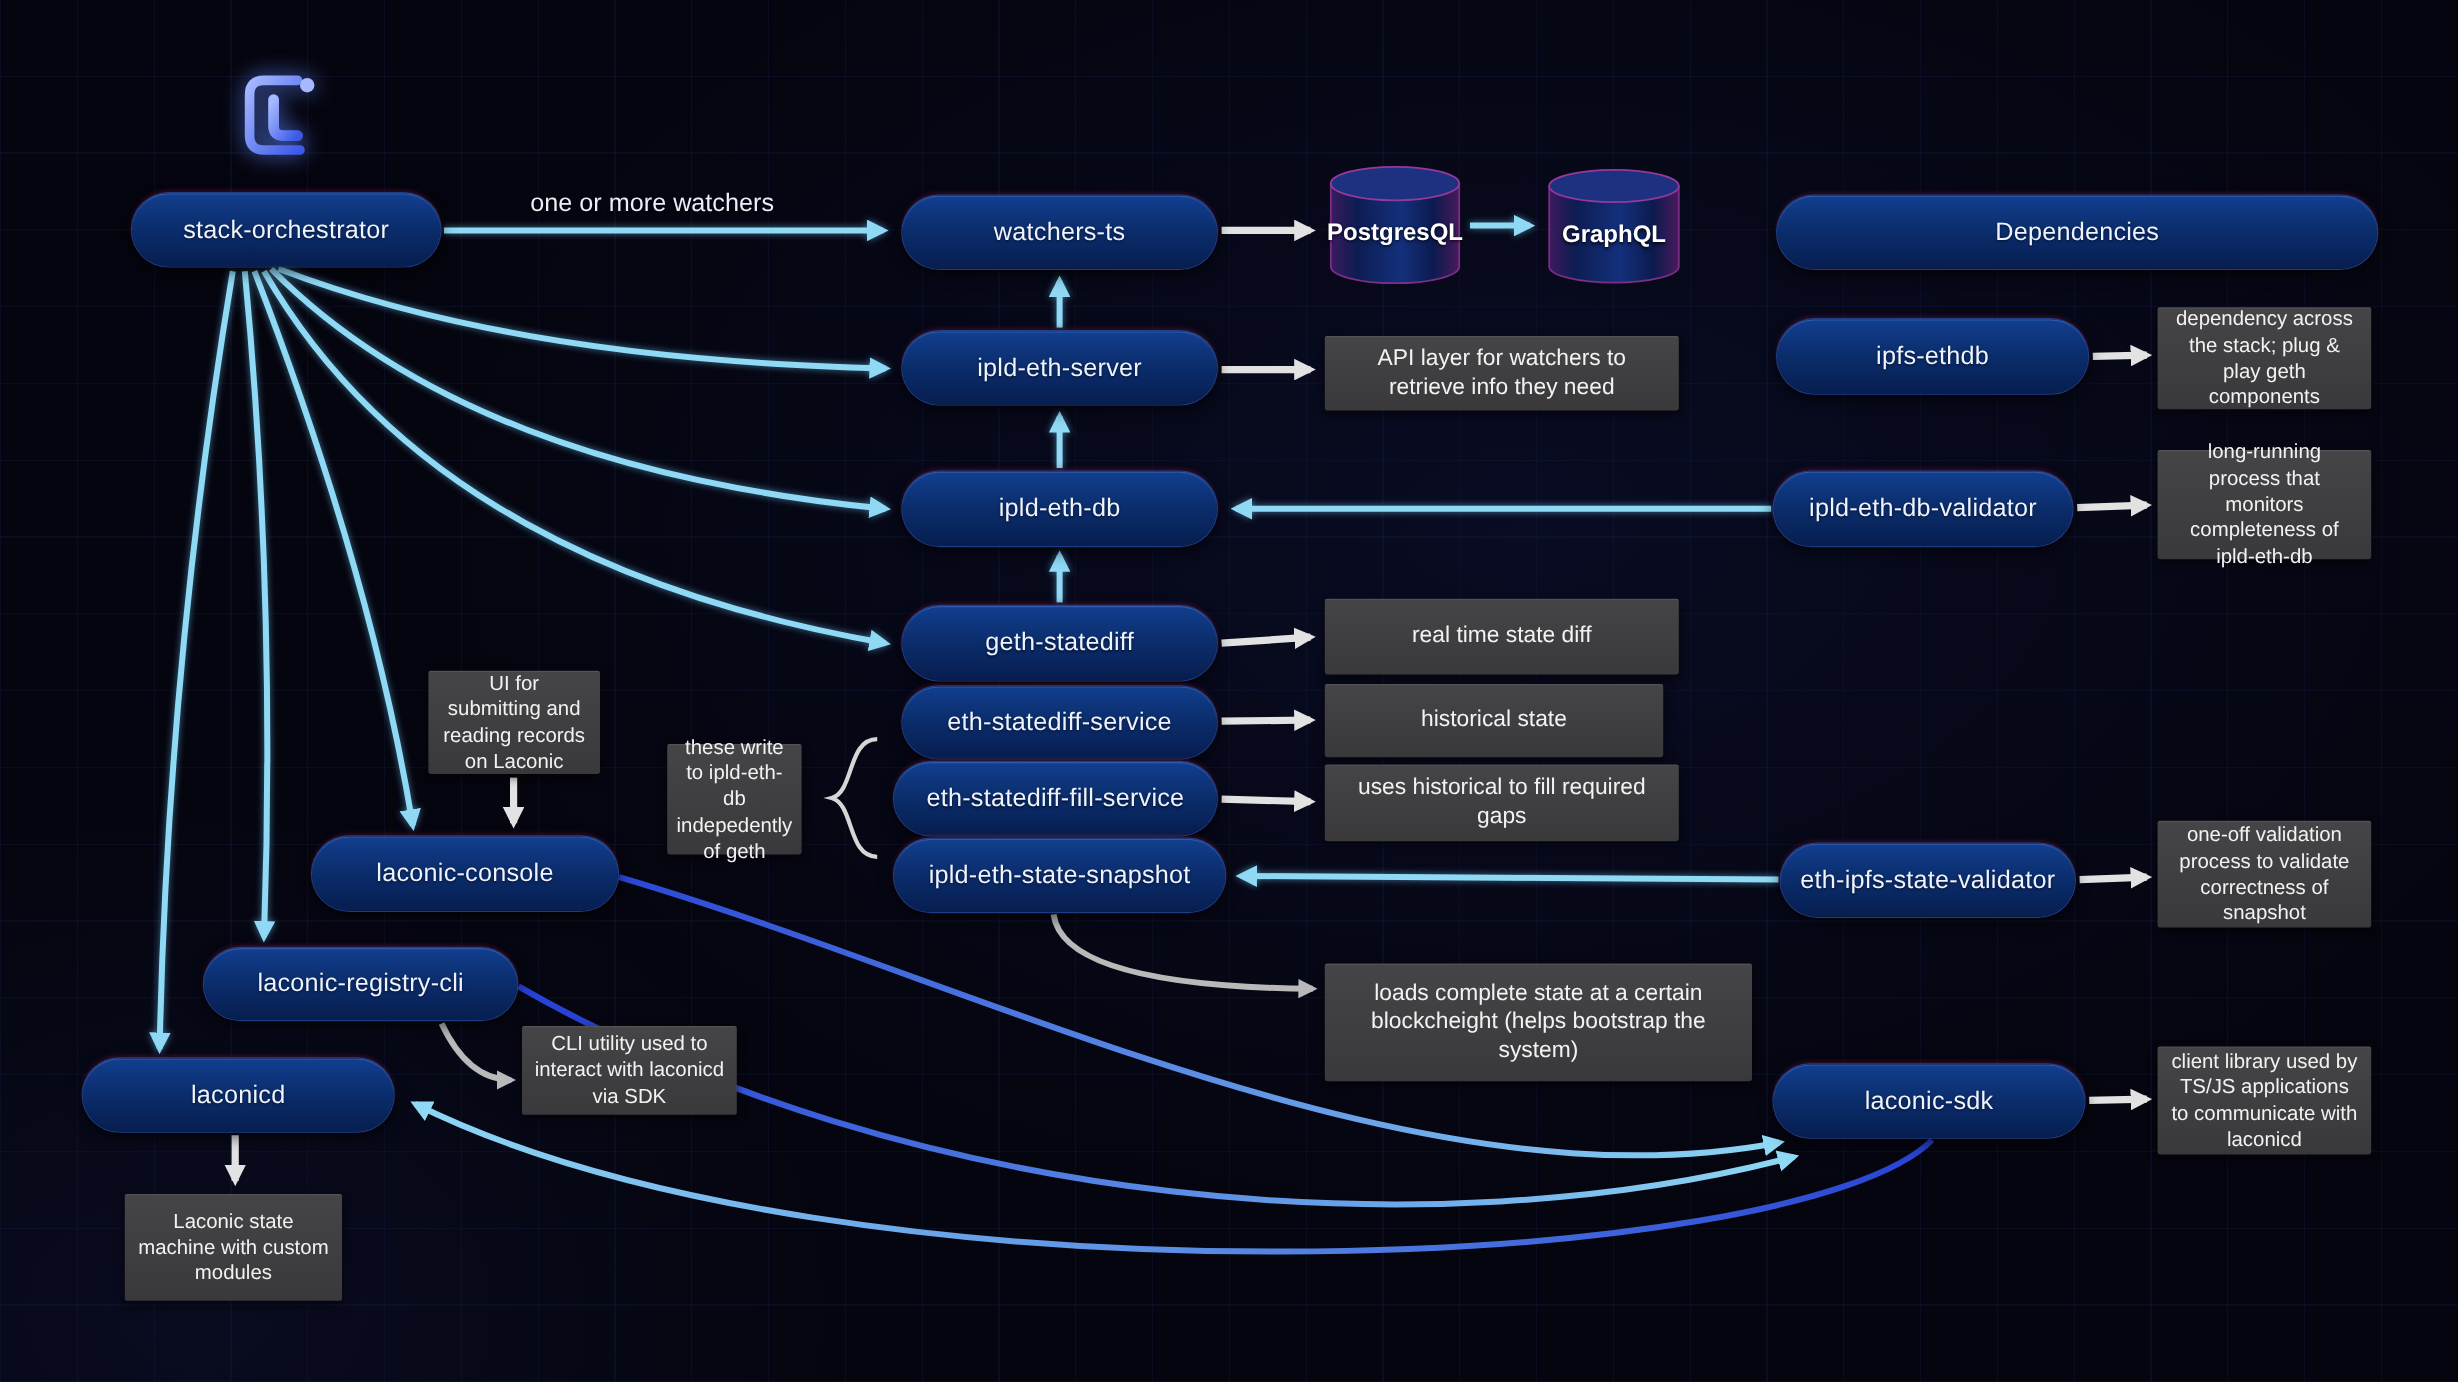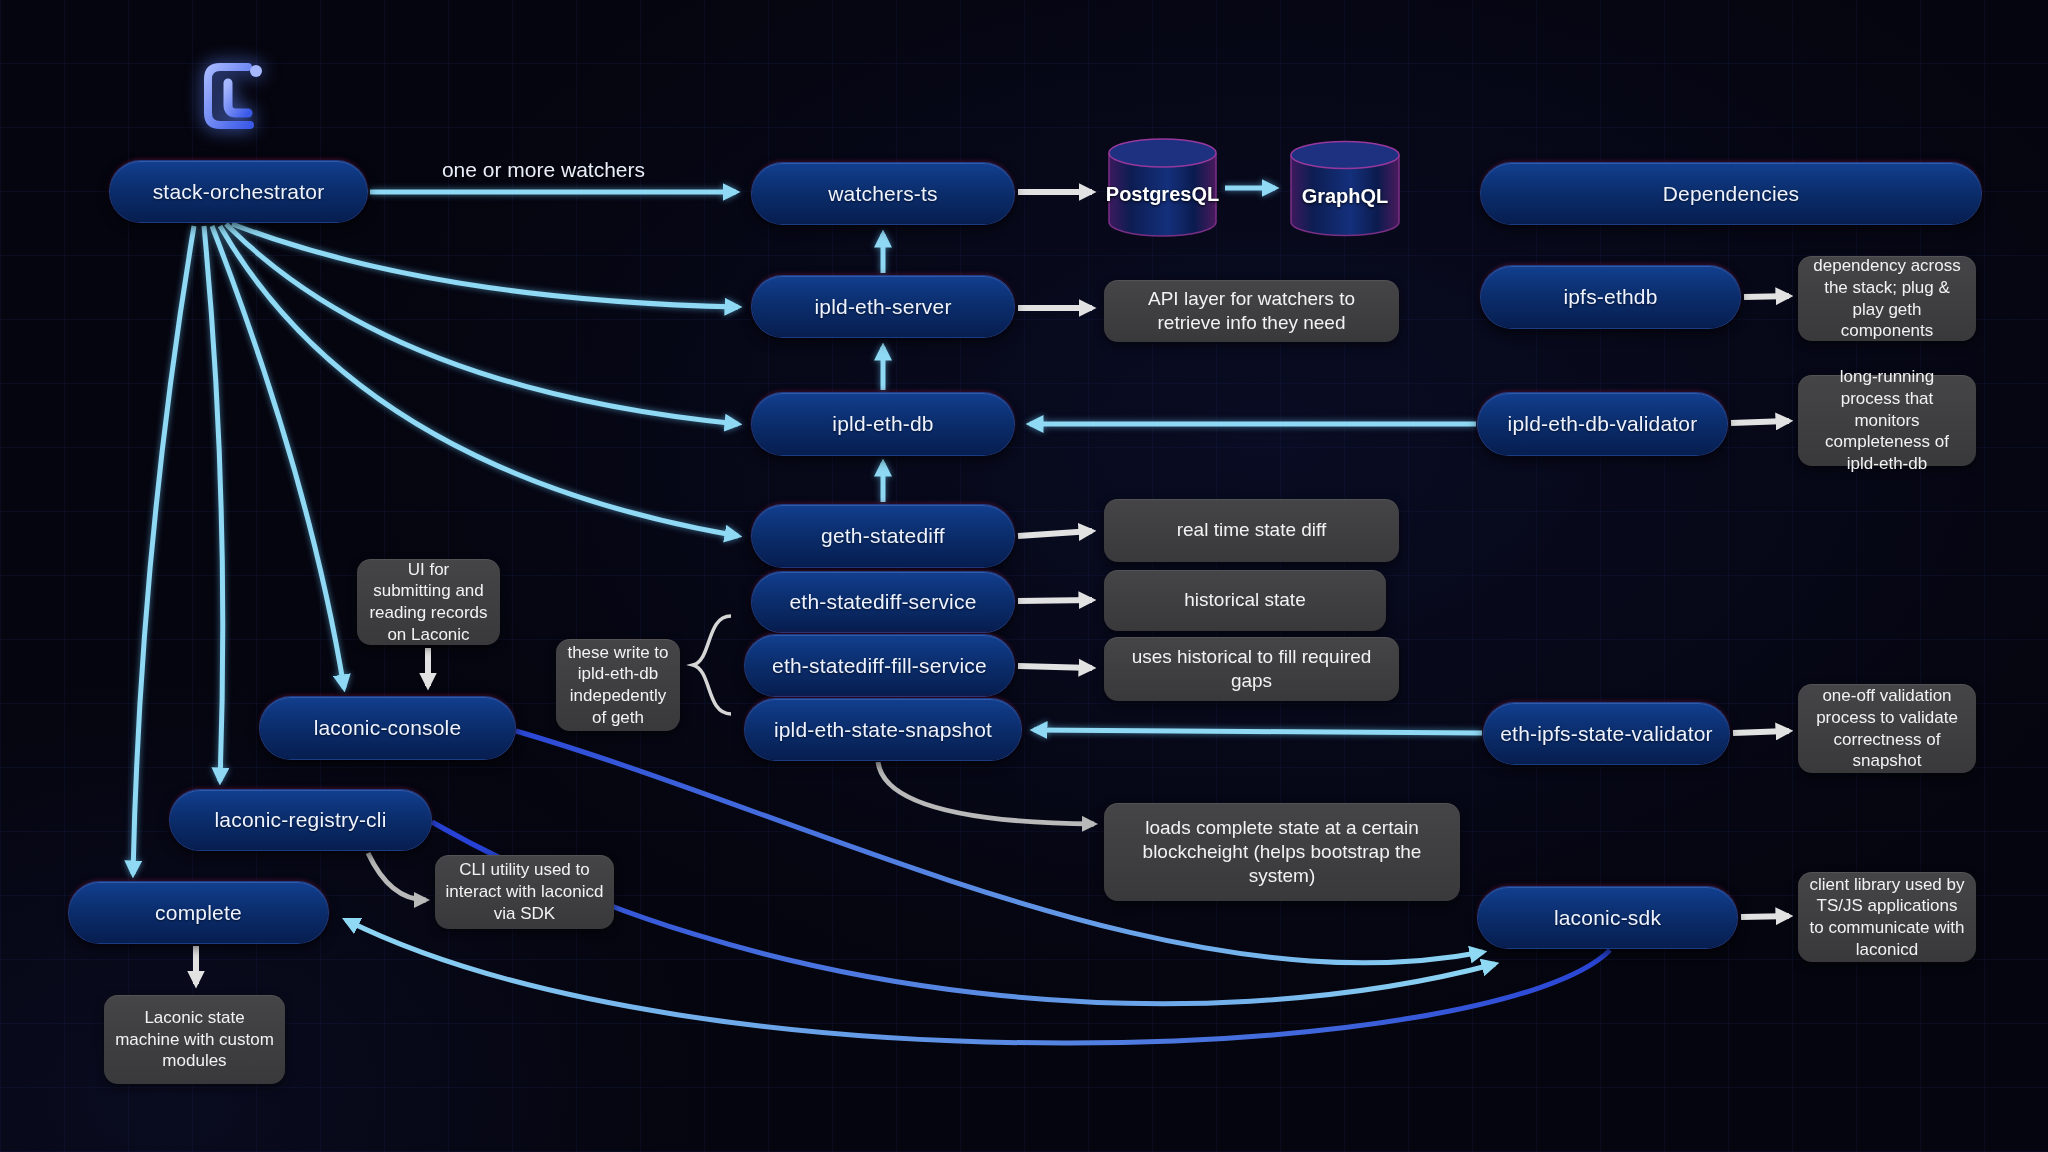--- a/index.html
+++ b/index.html
@@ -14,21 +14,21 @@
       #05050f;}
   #arrows{position:absolute;inset:0;z-index:1;}
   .node{position:absolute;z-index:2;display:flex;align-items:center;justify-content:center;
     color:#eef3ff;font-size:21px;letter-spacing:.2px;border-radius:32px;
     background:linear-gradient(180deg,#123f8f 0%,#0b2e6e 45%,#071e50 100%);
     box-shadow:0 0 0 1px rgba(30,70,150,.85), 0 -2px 4px rgba(185,35,95,.30),
                0 4px 12px rgba(0,0,0,.65), inset 0 1px 0 rgba(140,175,255,.25);
     text-shadow:0 1px 2px rgba(0,0,0,.6);}
   .note{position:absolute;z-index:2;display:flex;align-items:center;justify-content:center;
     text-align:center;color:#f2f2f2;background:linear-gradient(180deg,#454547,#39393b);
-    border-radius:14px;box-shadow:0 3px 8px rgba(0,0,0,.55), inset 0 1px 0 rgba(255,255,255,.08);
+    border-radius:2px;box-shadow:0 3px 8px rgba(0,0,0,.55), inset 0 1px 0 rgba(255,255,255,.08);
     padding:8px 10px;box-sizing:border-box;line-height:1.28;}
   .note.big{font-size:19px;}
   .note.small{font-size:17px;}
   .free-label{position:absolute;z-index:2;color:#e9eef8;font-size:21px;text-align:right;
     text-shadow:0 1px 3px rgba(0,0,0,.8);}
   .db{position:absolute;z-index:2;}
   .dblabel{position:absolute;inset:0;display:flex;align-items:center;justify-content:center;
     padding-top:14px;color:#ffffff;font-size:20px;font-weight:bold;
     text-shadow:0 1px 3px rgba(0,0,0,.9);}
   .logo{position:absolute;z-index:2;filter:drop-shadow(0 0 9px rgba(95,135,255,.8));}
@@ -129,21 +129,21 @@
 <div class="node" style="left:110px;top:161px;width:257px;height:61px">stack-orchestrator</div>
 <div class="node" style="left:752px;top:163px;width:262px;height:61px">watchers-ts</div>
 <div class="node" style="left:752px;top:276px;width:262px;height:61px">ipld-eth-server</div>
 <div class="node" style="left:752px;top:393px;width:262px;height:62px">ipld-eth-db</div>
 <div class="node" style="left:752px;top:505px;width:262px;height:62px">geth-statediff</div>
 <div class="node" style="left:752px;top:572px;width:262px;height:60px">eth-statediff-service</div>
 <div class="node" style="left:745px;top:635px;width:269px;height:61px">eth-statediff-fill-service</div>
 <div class="node" style="left:745px;top:699px;width:276px;height:61px">ipld-eth-state-snapshot</div>
 <div class="node" style="left:260px;top:697px;width:255px;height:62px">laconic-console</div>
 <div class="node" style="left:170px;top:790px;width:261px;height:60px">laconic-registry-cli</div>
-<div class="node" style="left:69px;top:882px;width:259px;height:61px">complete</div>
+<div class="node" style="left:69px;top:882px;width:259px;height:61px">laconicd</div>
 <div class="node" style="left:1481px;top:163px;width:500px;height:61px">Dependencies</div>
 <div class="node" style="left:1481px;top:266px;width:259px;height:62px">ipfs-ethdb</div>
 <div class="node" style="left:1478px;top:393px;width:249px;height:62px">ipld-eth-db-validator</div>
 <div class="node" style="left:1484px;top:703px;width:245px;height:61px">eth-ipfs-state-validator</div>
 <div class="node" style="left:1478px;top:887px;width:259px;height:61px">laconic-sdk</div>
 
 <div class="db" style="left:1104px;top:137px;width:117px;height:101px">
   <svg width="117" height="101" viewBox="0 0 117 101">
     <defs>
       <linearGradient id="cyl1" x1="0" y1="0" x2="1" y2="0">
@@ -174,20 +174,20 @@
     <ellipse cx="59" cy="15" rx="54" ry="13.5" fill="#1d3180" stroke="#96389c" stroke-width="1.5"></ellipse>
   </svg>
   <div class="dblabel">GraphQL</div>
 </div>
 
 <div class="note big" style="left:1104px;top:280px;width:295px;height:62px">API layer for watchers to retrieve info they need</div>
 <div class="note big" style="left:1104px;top:499px;width:295px;height:63px">real time state diff</div>
 <div class="note big" style="left:1104px;top:570px;width:282px;height:61px">historical state</div>
 <div class="note big" style="left:1104px;top:637px;width:295px;height:64px">uses historical to fill required gaps</div>
 <div class="note big" style="left:1104px;top:803px;width:356px;height:98px">loads complete state at a certain blockcheight (helps bootstrap the system)</div>
-<div class="note small" style="left:556px;top:639px;width:124px;height:92px">these write to ipld-eth-db indepedently of geth</div>
+<div class="note small" style="left:556px;top:620px;width:112px;height:92px">these write to ipld-eth-db indepedently of geth</div>
 <div class="note small" style="left:357px;top:559px;width:143px;height:86px">UI for submitting and reading records on Laconic</div>
 <div class="note small" style="left:435px;top:855px;width:179px;height:74px">CLI utility used to interact with laconicd via SDK</div>
 <div class="note small" style="left:104px;top:995px;width:181px;height:89px">Laconic state machine with custom modules</div>
 <div class="note small" style="left:1798px;top:256px;width:178px;height:85px">dependency across the stack; plug &amp; play geth components</div>
 <div class="note small" style="left:1798px;top:375px;width:178px;height:91px">long-running process that monitors completeness of ipld-eth-db</div>
 <div class="note small" style="left:1798px;top:684px;width:178px;height:89px">one-off validation process to validate correctness of snapshot</div>
 <div class="note small" style="left:1798px;top:872px;width:178px;height:90px">client library used by TS/JS applications to communicate with laconicd</div>
 
 </body></html>

